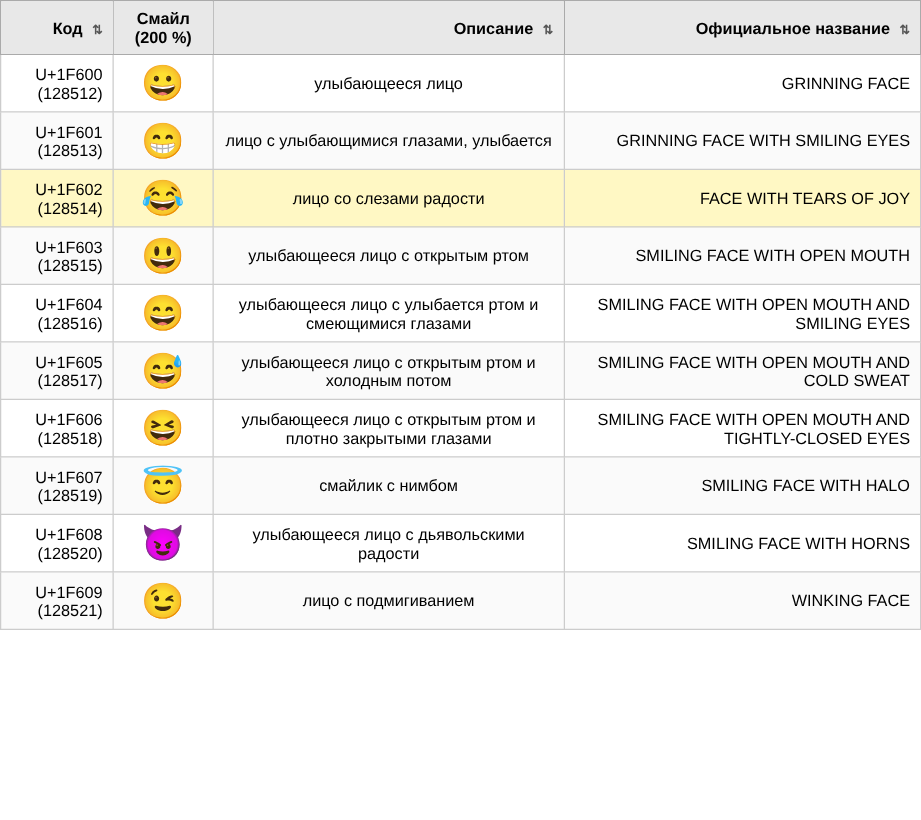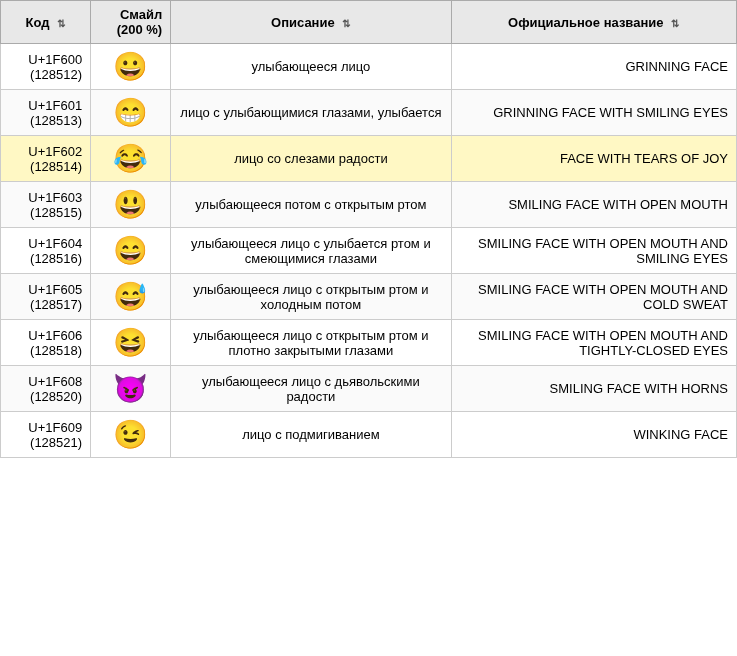--- a/index.html
+++ b/index.html
@@ -33,21 +33,21 @@
       border: 1px solid #ccc;
       padding: 6px 8px;
       vertical-align: middle;
     }
     .col-code {
       width: 90px;
       text-align: right;
     }
     .col-emoji {
       width: 80px;
-      text-align: right;
+      text-align: center;
     }
     .col-desc {
       width: 280px;
       text-align: center;
     }
     .col-official {
       width: 285px;
       text-align: right;
     }
     .emoji-cell {
@@ -57,24 +57,24 @@
     tr:nth-child(even) td {
       background: #fafafa;
     }
     tr:nth-child(odd) td {
       background: #ffffff;
     }
     .highlighted td {
       background: #fff8c4 !important;
     }
     th.col-code {
-      text-align: center;
+      text-align: right;
     }
     th.col-desc, th.col-official {
-      text-align: center;
+      text-align: right;
     }
   </style>
 </head>
 <body>
 
 <table>
   <thead>
     <tr>
       <th class="col-code">
         <span>Код</span>
@@ -108,21 +108,21 @@
       </tr>
       <tr class="highlighted">
         <td class="col-code">U+1F602<br>(128514)</td>
         <td class="col-emoji emoji-cell">😂</td>
         <td class="col-desc">лицо со слезами радости</td>
         <td class="col-official">FACE WITH TEARS OF JOY</td>
       </tr>
       <tr>
         <td class="col-code">U+1F603<br>(128515)</td>
         <td class="col-emoji emoji-cell">😃</td>
-        <td class="col-desc">улыбающееся потом с открытым ртом</td>
+        <td class="col-desc">улыбающееся лицо с открытым ртом</td>
         <td class="col-official">SMILING FACE WITH OPEN MOUTH</td>
       </tr>
       <tr>
         <td class="col-code">U+1F604<br>(128516)</td>
         <td class="col-emoji emoji-cell">😄</td>
         <td class="col-desc">улыбающееся лицо с улыбается ртом и смеющимися глазами</td>
         <td class="col-official">SMILING FACE WITH OPEN MOUTH AND SMILING EYES</td>
       </tr>
       <tr>
         <td class="col-code">U+1F605<br>(128517)</td>
@@ -130,20 +130,26 @@
         <td class="col-desc">улыбающееся лицо с открытым ртом и холодным потом</td>
         <td class="col-official">SMILING FACE WITH OPEN MOUTH AND COLD SWEAT</td>
       </tr>
       <tr>
         <td class="col-code">U+1F606<br>(128518)</td>
         <td class="col-emoji emoji-cell">😆</td>
         <td class="col-desc">улыбающееся лицо с открытым ртом и плотно закрытыми глазами</td>
         <td class="col-official">SMILING FACE WITH OPEN MOUTH AND TIGHTLY-CLOSED EYES</td>
       </tr>
       <tr>
+        <td class="col-code">U+1F607<br>(128519)</td>
+        <td class="col-emoji emoji-cell">😇</td>
+        <td class="col-desc">смайлик с нимбом</td>
+        <td class="col-official">SMILING FACE WITH HALO</td>
+      </tr>
+      <tr>
         <td class="col-code">U+1F608<br>(128520)</td>
         <td class="col-emoji emoji-cell">😈</td>
         <td class="col-desc">улыбающееся лицо с дьявольскими радости</td>
         <td class="col-official">SMILING FACE WITH HORNS</td>
       </tr>
       <tr>
         <td class="col-code">U+1F609<br>(128521)</td>
         <td class="col-emoji emoji-cell">😉</td>
         <td class="col-desc">лицо с подмигиванием</td>
         <td class="col-official">WINKING FACE</td>

